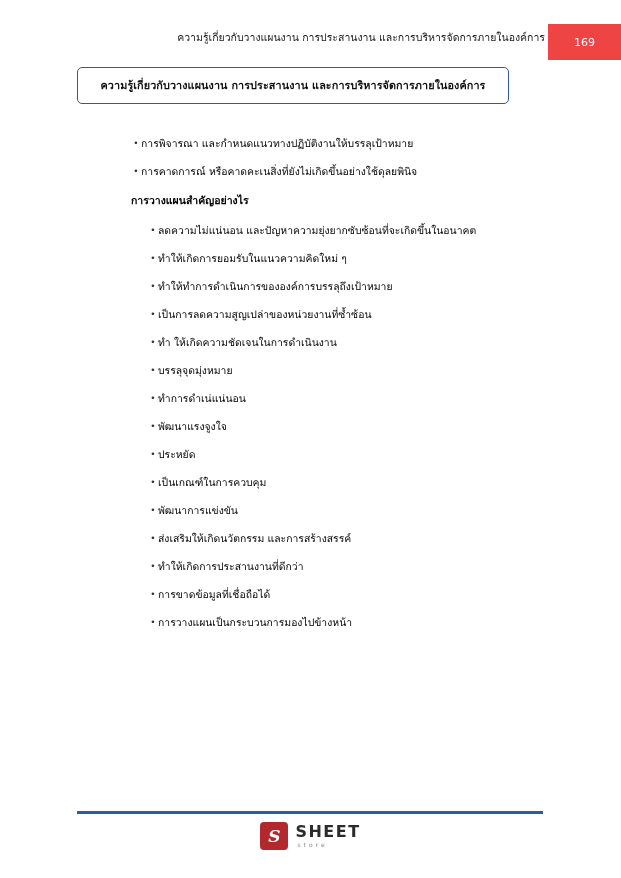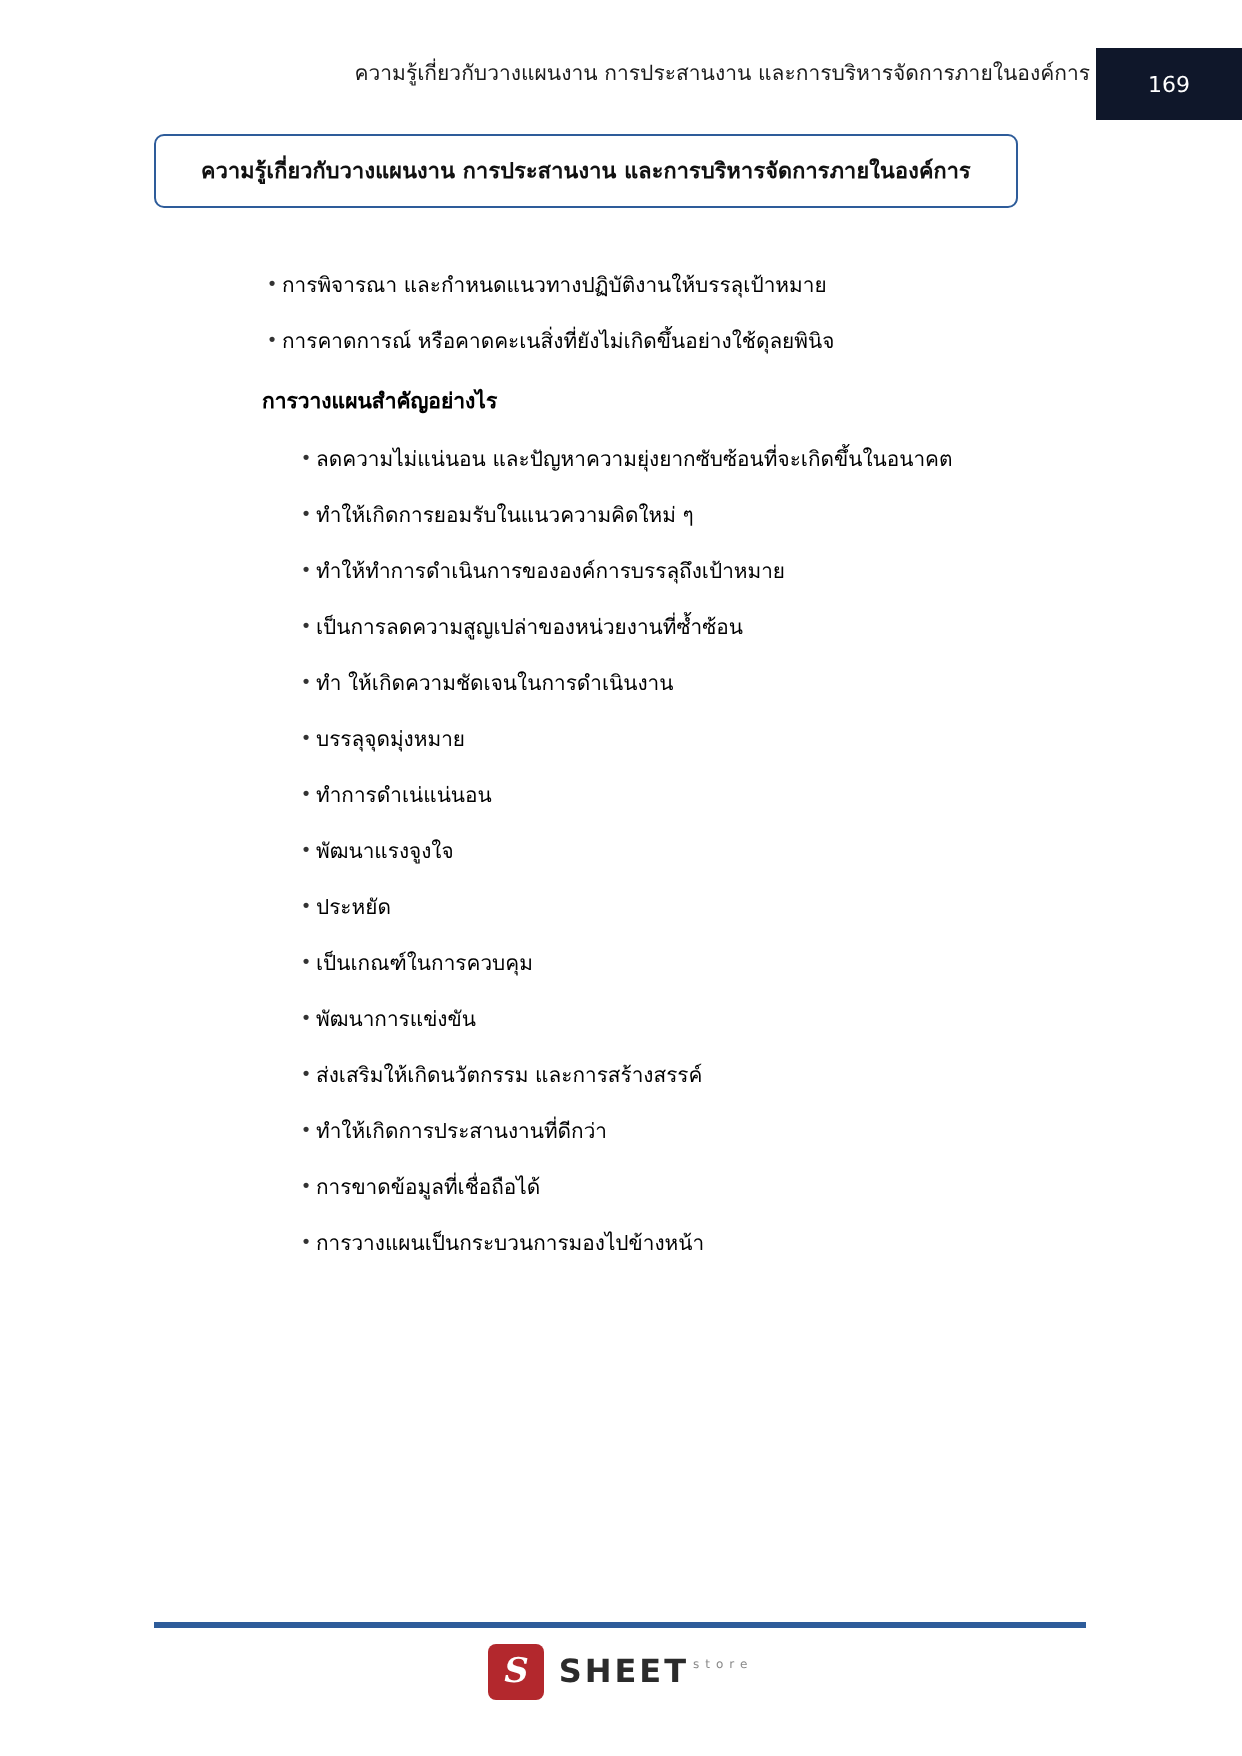--- a/index.html
+++ b/index.html
@@ -40,21 +40,21 @@
     font-size: 10.5px;
     line-height: 14px;
     color: #1a1a1a;
   }
   .header-page-box {
     position: absolute;
     right: 0;
     top: 0;
     width: 73px;
     height: 36px;
-    background: #0f172a;
+    background: #ef4444;
     color: #ffffff;
     font-size: 11px;
     display: flex;
     align-items: center;
     justify-content: center;
   }
 
   
   .title-box {
     position: absolute;
@@ -150,21 +150,21 @@
     display: flex;
     align-items: center;
     justify-content: center;
     font-family: "DejaVu Serif", "Liberation Serif", serif;
     font-size: 17px;
     font-style: italic;
     font-weight: bold;
   }
   .logo-text {
     display: flex;
-    flex-direction: row;
+    flex-direction: column;
     line-height: 1;
   }
   .logo-main {
     font-size: 16px;
     font-weight: bold;
     letter-spacing: 1.5px;
     color: #2b2b2b;
   }
   .logo-sub {
     font-size: 6px;

